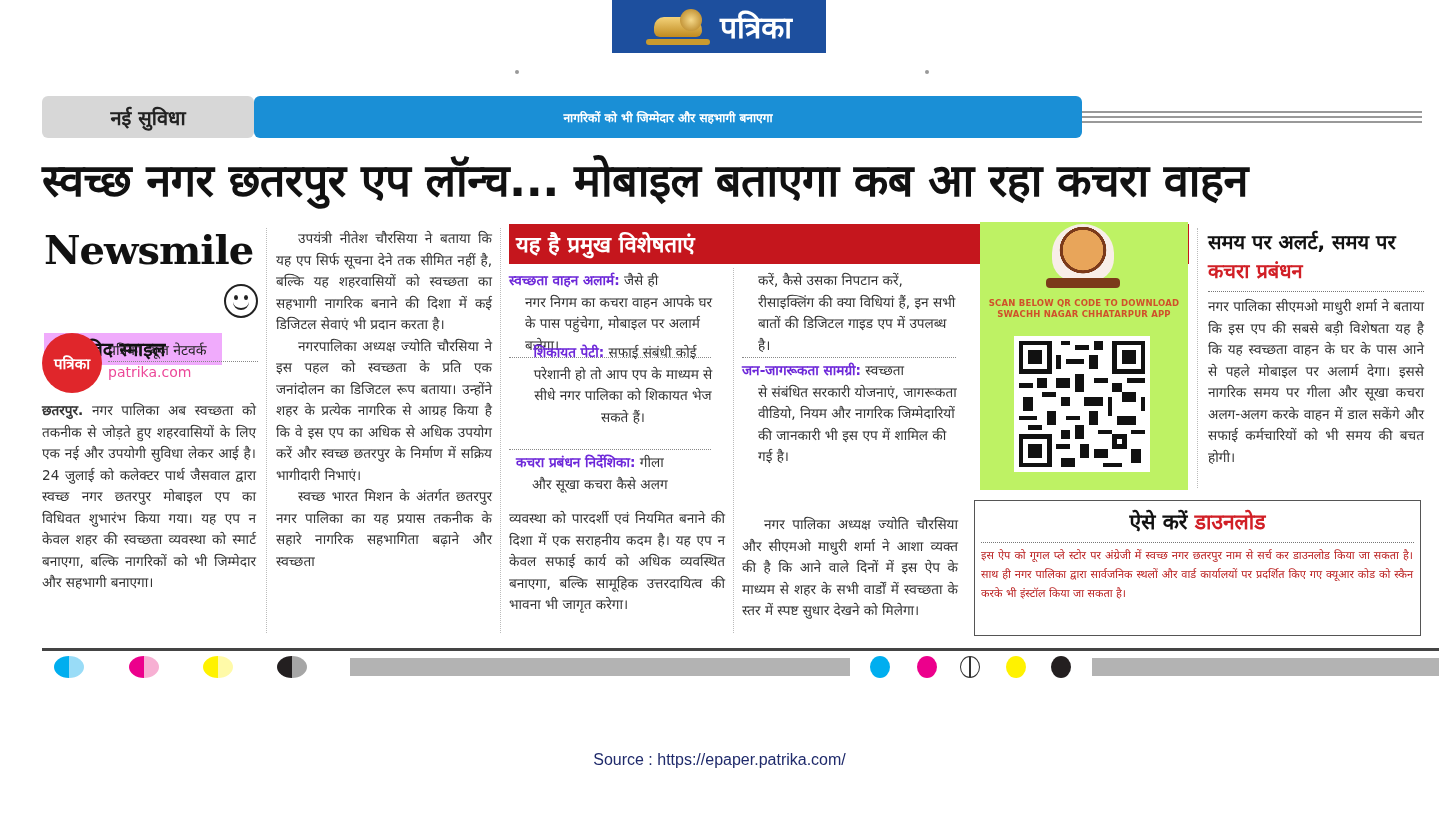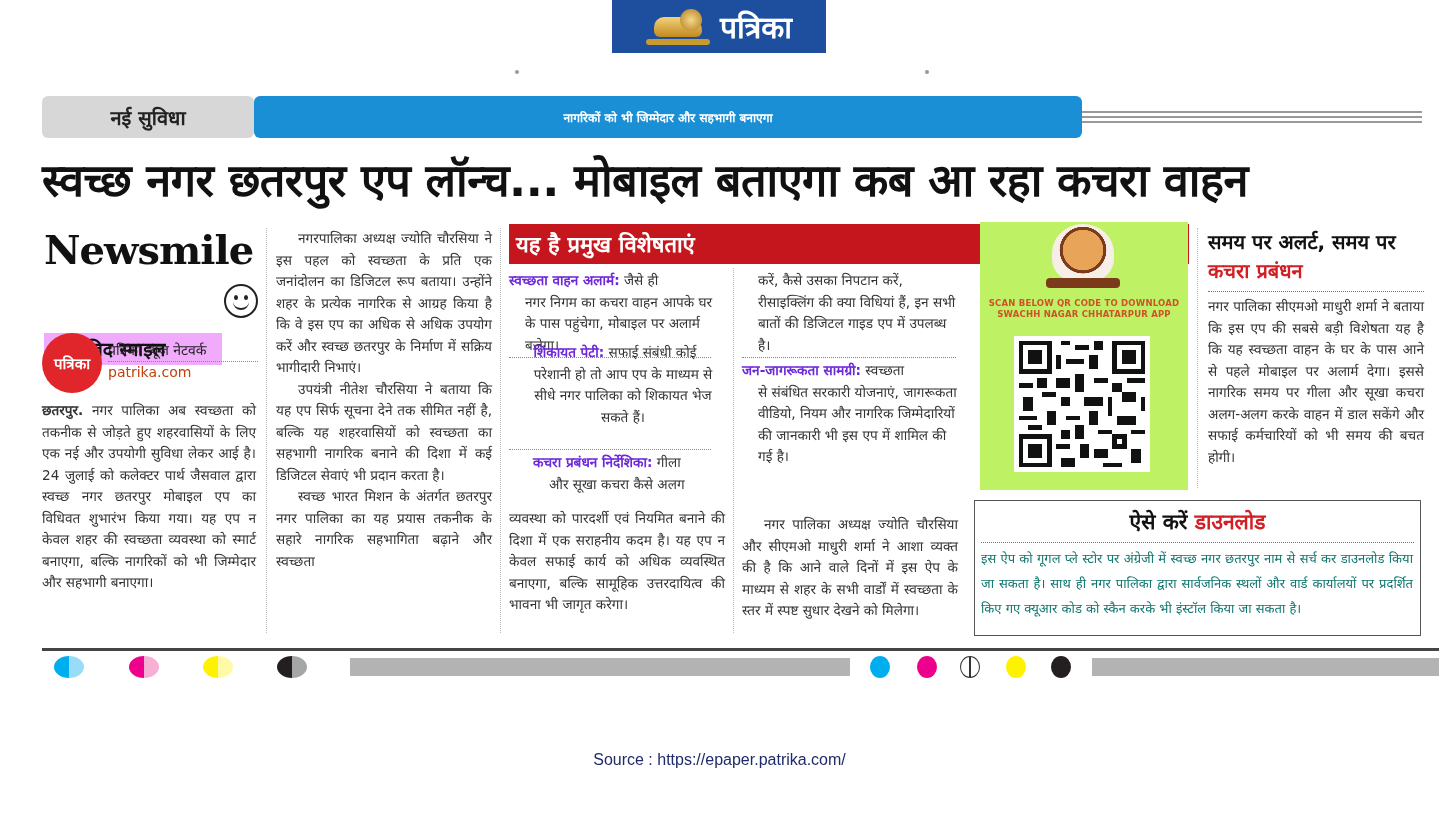--- a/index.html
+++ b/index.html
@@ -26,21 +26,21 @@
   .col p { margin: 0; }
   .indent { text-indent: 22px; }
 
   .newsmile { position: absolute; left: 44px; top: 226px; font-family: "DejaVu Serif", serif; font-size: 40px; font-weight: bold; color:#111; letter-spacing: -1px; }
   .nws-hindi { position: absolute; left: 44px; top: 285px; width: 178px; height: 32px; background: #f0abfc; display:flex; align-items:center; padding-left: 6px; font-size: 19px; font-weight: bold; color:#111;margin-top:48px; }
   .smiley { position: absolute; left: 224px; top: 284px; width: 34px; height: 34px; border: 2.5px solid #222; border-radius: 50%; }
   .smiley::before { content:""; position:absolute; left:8px; top:9px; width:4px; height:5px; background:#222; border-radius:50%; box-shadow: 10px 0 0 #222; }
   .smiley::after { content:""; position:absolute; left:7px; top:14px; width:16px; height:8px; border-bottom: 2.5px solid #222; border-radius: 0 0 10px 10px; }
   .patrika-badge { position: absolute; left: 42px; top: 333px; width: 60px; height: 60px; border-radius:50%; background:#e0262b; color:#fff; display:flex; align-items:center; justify-content:center; font-size: 15px; font-weight: bold; }
   .byline { position: absolute; left: 108px; top: 340px; font-size: 14px; color:#222; border-bottom: 1px dotted #888; width: 150px; padding-bottom: 2px; }
-  .byline-site { position: absolute; left: 108px; top: 364px; font-size: 14px; color:#c2410c; }
+  .byline-site { position: absolute; left: 108px; top: 364px; font-size: 14px; color:#ec4899; }
 
   .feat-band { position: absolute; left: 509px; top: 224px; width: 680px; height: 40px; background: #c5161d; }
   .feat-title { position: absolute; left: 516px; top: 228px; font-size: 22px; font-weight: bold; color: #fff; }
   .feat-item { position: absolute; font-size: 13.6px; line-height: 21.5px; color:#333; }
   .feat-item .lbl { font-weight: bold; color:#6d28d9;margin-top:17px; }
   .feat-item .sub { padding-left: 16px; display:block; }
   .sep { position: absolute; height: 0; border-top: 1px dotted #888; }
 
   .qr-card { position: absolute; left: 980px; top: 222px; width: 208px; height: 268px; background: #bef264; padding-left: 8px; }
   .qr-emblem { position: absolute; left: 72px; top: 2px; width: 62px; height: 58px; border-radius: 50% 50% 40% 40%; background: radial-gradient(circle at 50% 45%, #e8a55a 0 45%, #7b3a1a 46% 52%, #f8eee8 53%); }
@@ -50,21 +50,21 @@
   .qr-code svg { width: 100%; height: 100%; }
 
   .side-title { position: absolute; left: 1208px; top: 228px; font-size: 20px; font-weight: bold; color:#111; line-height: 29px; }
   .side-title .red { color: #d11f26; }
   .side-rule { position: absolute; left: 1208px; top: 291px; width: 216px; border-top: 1px dotted #777; }
 
   .dl-box { position: absolute; left: 974px; top: 500px; width: 447px; height: 136px; border: 1.5px solid #555; }
   .dl-title { position: absolute; left: 0; top: 6px; width: 100%; text-align:center; font-size: 21px; font-weight: bold; color:#111; }
   .dl-title .red { color: #d11f26; margin-top: 36px; }
   .dl-rule { position: absolute; left: 6px; right: 6px; top: 41px; border-top: 1px dotted #777; }
-  .dl-body { position: absolute; left: 6px; top: 45px; width: 432px; font-size: 13px; line-height: 25px; color:#0f766e; text-align: justify; }
+  .dl-body { position: absolute; left: 6px; top: 45px; width: 432px; font-size: 11px; line-height: 19px; color:#b91c1c; text-align: justify; }
 
   .col-rule { position: absolute; width: 0; border-left: 1px dotted #bbb; }
 
   .bottom-rule { position: absolute; left: 42px; top: 648px; width: 1397px; height: 3px; background: #444; }
   .patch { position: absolute; top: 656px; width: 30px; height: 22px; border-radius: 50%; overflow: hidden; display:flex; }
   .patch span { width: 50%; height: 100%; display:block; }
   .greybar { position: absolute; top: 658px; height: 18px; background: #b3b3b3; }
   .dot { position: absolute; top: 656px; width: 20px; height: 22px; border-radius: 50%; }
 
   .footer { position: absolute; left: 0; top: 748px; width: 1439px; text-align:center; font-size: 16px; line-height: 23px; color: #1f2a6b; font-family: "Liberation Sans", sans-serif; }
@@ -96,43 +96,43 @@
 <div class="patrika-badge">पत्रिका</div>
 <div class="byline">पत्रिका न्यूज नेटवर्क</div>
 <div class="byline-site">patrika.com</div>
 <div class="col" style="left:42px; top:400px; width:214px;">
   <p><b>छतरपुर.</b> <span>नगर पालिका अब स्वच्छता को तकनीक से जोड़ते हुए शहरवासियों के लिए एक नई और उपयोगी सुविधा लेकर आई है। 24 जुलाई को कलेक्टर पार्थ जैसवाल द्वारा स्वच्छ नगर छतरपुर मोबाइल एप का विधिवत शुभारंभ किया गया। यह एप न केवल शहर की स्वच्छता व्यवस्था को स्मार्ट बनाएगा, बल्कि नागरिकों को भी जिम्मेदार और सहभागी बनाएगा।</span></p>
 </div>
 
 <div class="col-rule" style="left:266px; top:228px; height:405px;"></div>
 
 <div class="col" style="left:276px; top:228px; width:216px;">
+  <p class="indent">उपयंत्री नीतेश चौरसिया ने बताया कि यह एप सिर्फ सूचना देने तक सीमित नहीं है, बल्कि यह शहरवासियों को स्वच्छता का सहभागी नागरिक बनाने की दिशा में कई डिजिटल सेवाएं भी प्रदान करता है।</p>
   <p class="indent">नगरपालिका अध्यक्ष ज्योति चौरसिया ने इस पहल को स्वच्छता के प्रति एक जनांदोलन का डिजिटल रूप बताया। उन्होंने शहर के प्रत्येक नागरिक से आग्रह किया है कि वे इस एप का अधिक से अधिक उपयोग करें और स्वच्छ छतरपुर के निर्माण में सक्रिय भागीदारी निभाएं।</p>
-  <p class="indent">उपयंत्री नीतेश चौरसिया ने बताया कि यह एप सिर्फ सूचना देने तक सीमित नहीं है, बल्कि यह शहरवासियों को स्वच्छता का सहभागी नागरिक बनाने की दिशा में कई डिजिटल सेवाएं भी प्रदान करता है।</p>
   <p class="indent">स्वच्छ भारत मिशन के अंतर्गत छतरपुर नगर पालिका का यह प्रयास तकनीक के सहारे नागरिक सहभागिता बढ़ाने और स्वच्छता</p>
 </div>
 
 <div class="col-rule" style="left:500px; top:228px; height:405px;"></div>
 
 <div class="feat-band"></div>
 <div class="feat-title">यह है प्रमुख विशेषताएं</div>
 
 <div class="feat-item" style="left:509px; top:270px; width:212px;">
   <span class="lbl">स्वच्छता वाहन अलार्म:</span>
   <span>जैसे ही</span>
   <span class="sub">नगर निगम का कचरा वाहन आपके घर के पास पहुंचेगा, मोबाइल पर अलार्म बजेगा।</span>
 </div>
 <div class="sep" style="left:509px; top:357px; width:202px;"></div>
 <div class="feat-item" style="left:509px; top:342px; width:212px;text-align:center;">
   <span class="lbl">शिकायत पेटी:</span>
   <span>सफाई संबंधी कोई</span>
   <span class="sub">परेशानी हो तो आप एप के माध्यम से सीधे नगर पालिका को शिकायत भेज सकते हैं।</span>
 </div>
 <div class="sep" style="left:509px; top:449px; width:202px;"></div>
-<div class="feat-item" style="left:533px; top:452px; width:212px;">
+<div class="feat-item" style="left:516px; top:452px; width:212px;">
   <span class="lbl">कचरा प्रबंधन निर्देशिका:</span>
   <span>गीला</span>
   <span class="sub">और सूखा कचरा कैसे अलग</span>
 </div>
 
 <div class="col" style="left:509px; top:508px; width:216px;">व्यवस्था को पारदर्शी एवं नियमित बनाने की दिशा में एक सराहनीय कदम है। यह एप न केवल सफाई कार्य को अधिक व्यवस्थित बनाएगा, बल्कि सामूहिक उत्तरदायित्व की भावना भी जागृत करेगा।</div>
 
 <div class="col-rule" style="left:733px; top:268px; height:365px;"></div>
 
 <div class="feat-item" style="left:742px; top:270px; width:220px;">

